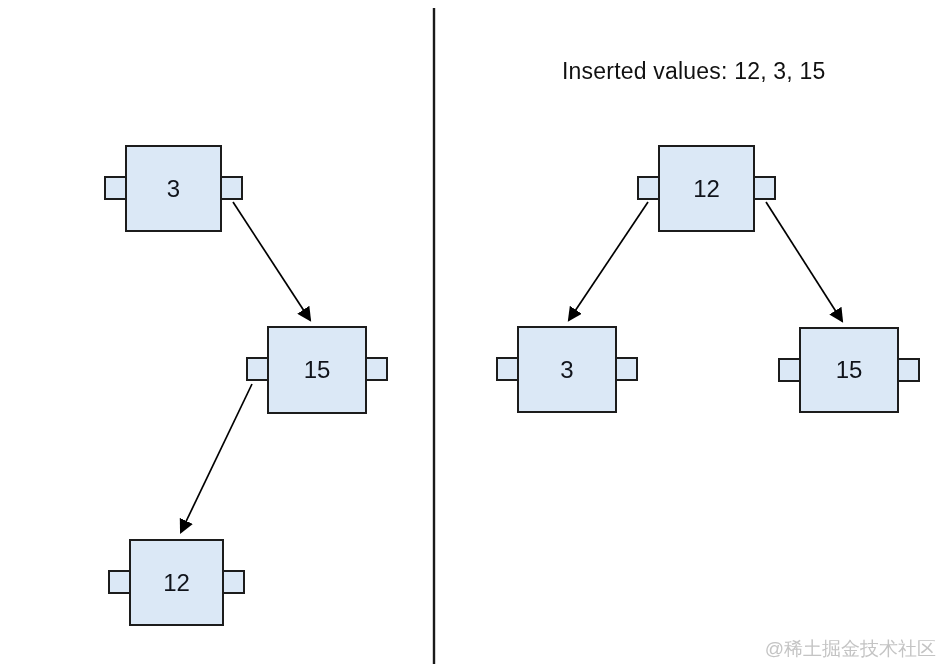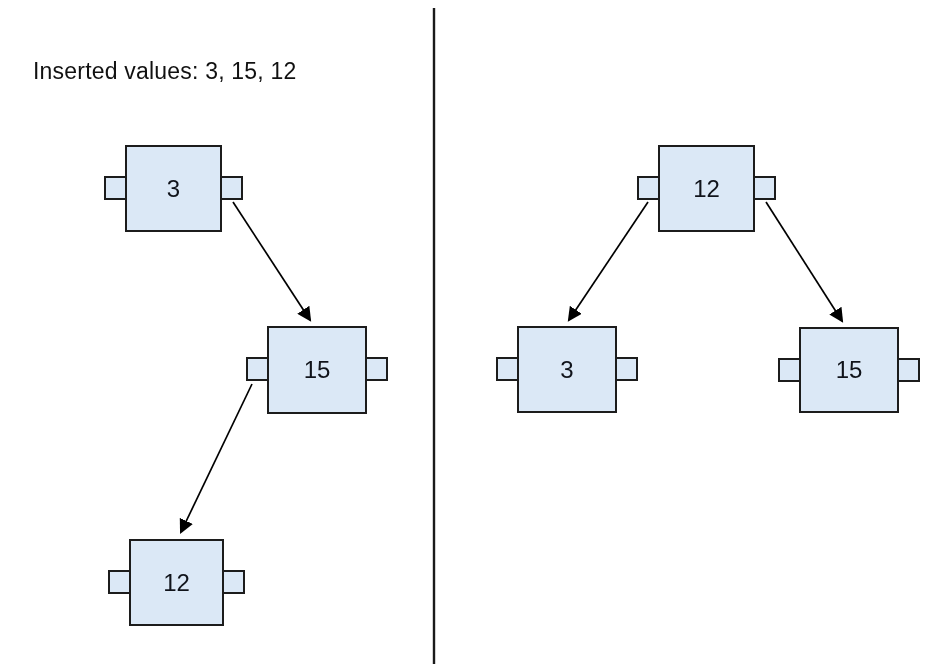--- a/index.html
+++ b/index.html
@@ -101,21 +101,21 @@
 
     <line x1="434" y1="8" x2="434" y2="664" stroke="#1a1a1a" stroke-width="2.4"></line>
 
     <line x1="233" y1="202" x2="310" y2="320" stroke="#000000" stroke-width="1.7" marker-end="url(#ah)"></line>
     <line x1="252" y1="384" x2="181" y2="532" stroke="#000000" stroke-width="1.7" marker-end="url(#ah)"></line>
 
     <line x1="648" y1="202" x2="569" y2="320" stroke="#000000" stroke-width="1.7" marker-end="url(#ah)"></line>
     <line x1="766" y1="202" x2="842" y2="321" stroke="#000000" stroke-width="1.7" marker-end="url(#ah)"></line>
   </svg>
 
-  <div class="tree-title left">Inserted values: 3, 15, 12</div>
+  <div class="tree-title right">Inserted values: 12, 3, 15</div>
 
   <div class="node n-l-root">
     <div class="tab left-tab"></div>
     <div class="tab right-tab"></div>
     <div class="box"></div>
     <div class="value">3</div>
   </div>
 
   <div class="node n-l-15">
     <div class="tab left-tab"></div>
@@ -145,13 +145,14 @@
     <div class="value">3</div>
   </div>
 
   <div class="node n-r-15">
     <div class="tab left-tab"></div>
     <div class="tab right-tab"></div>
     <div class="box"></div>
     <div class="value">15</div>
   </div>
 
+  <div class="watermark">@稀土掘金技术社区</div>
 </div>
 
 </body></html>

